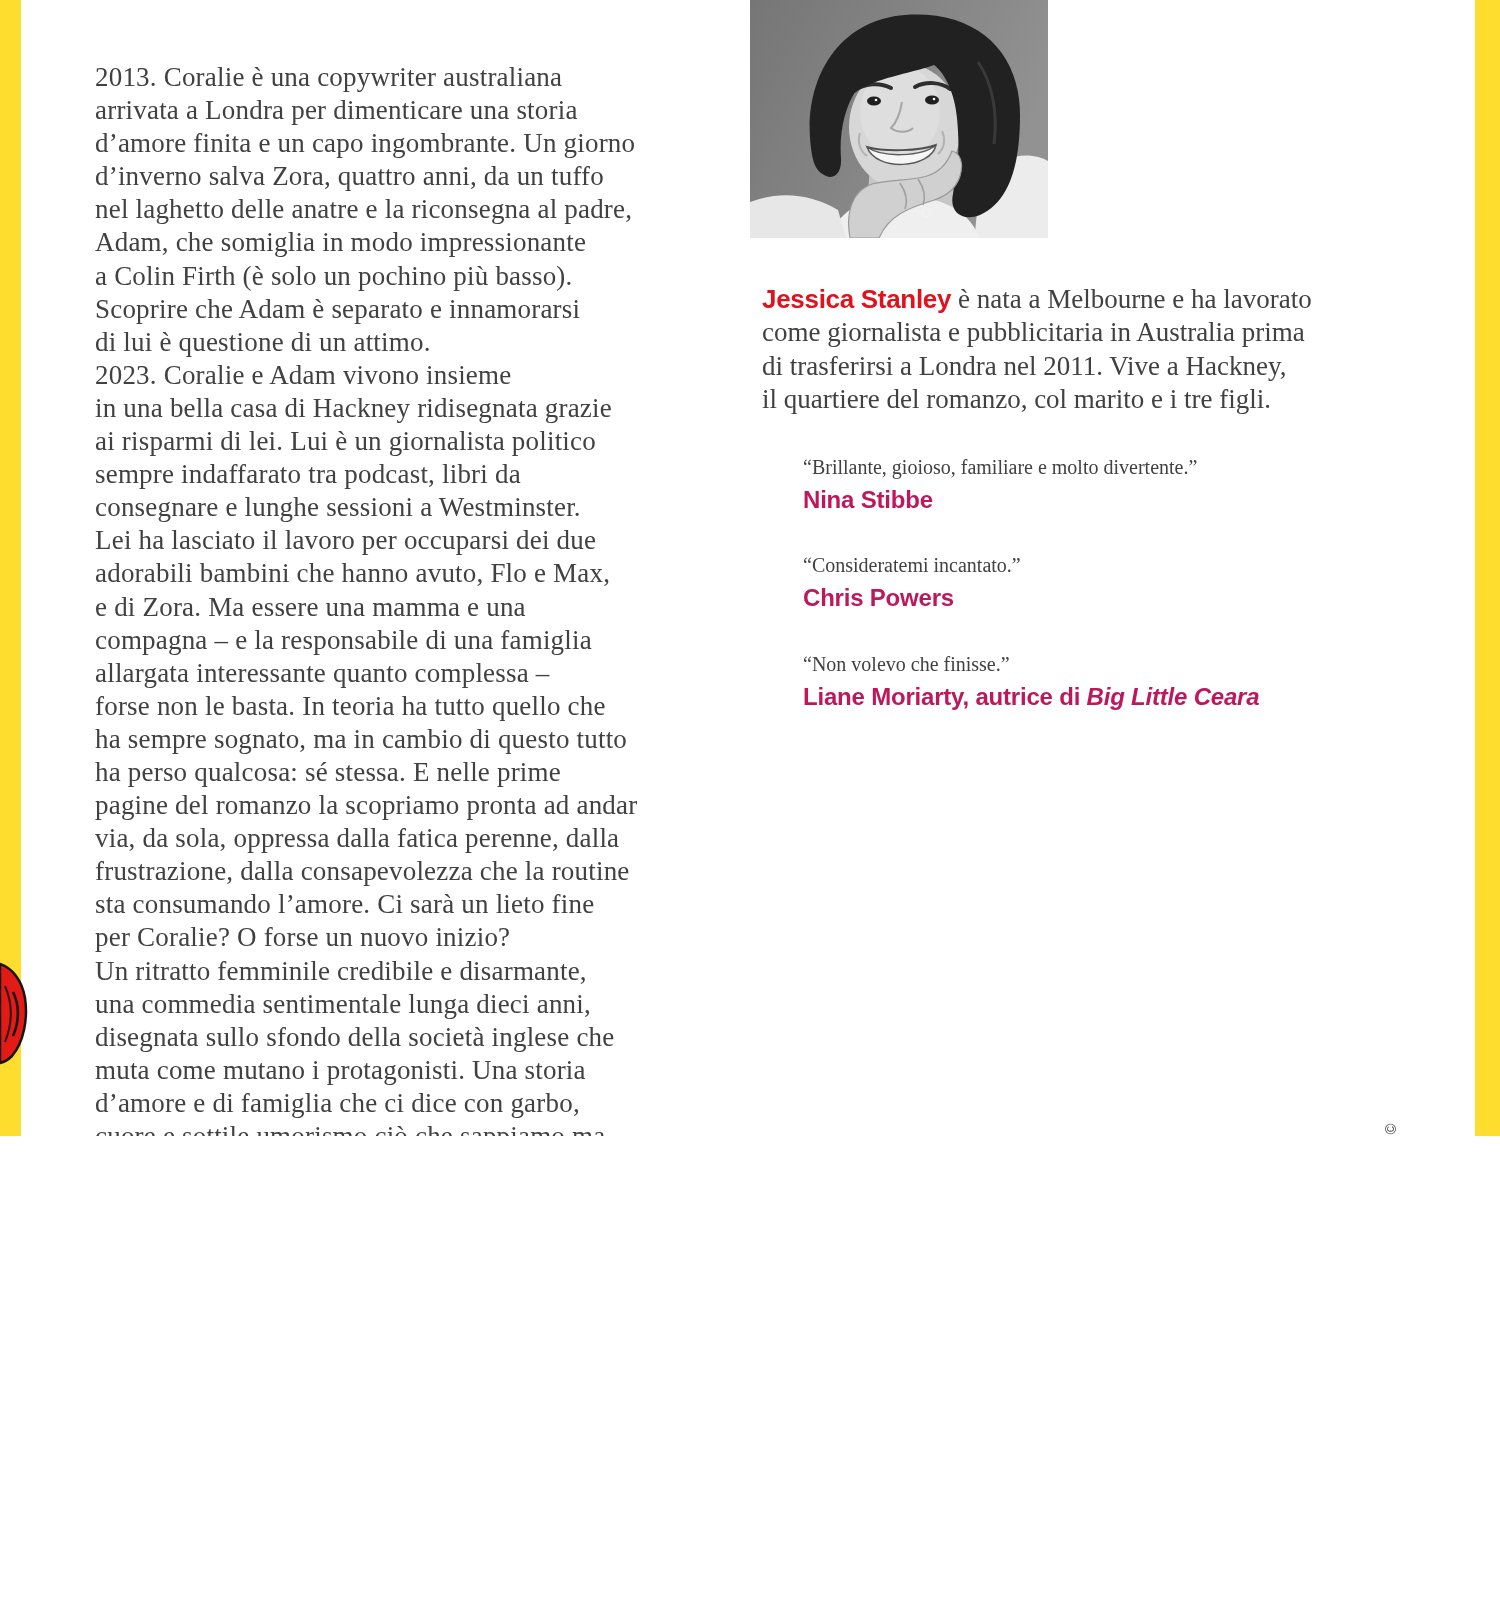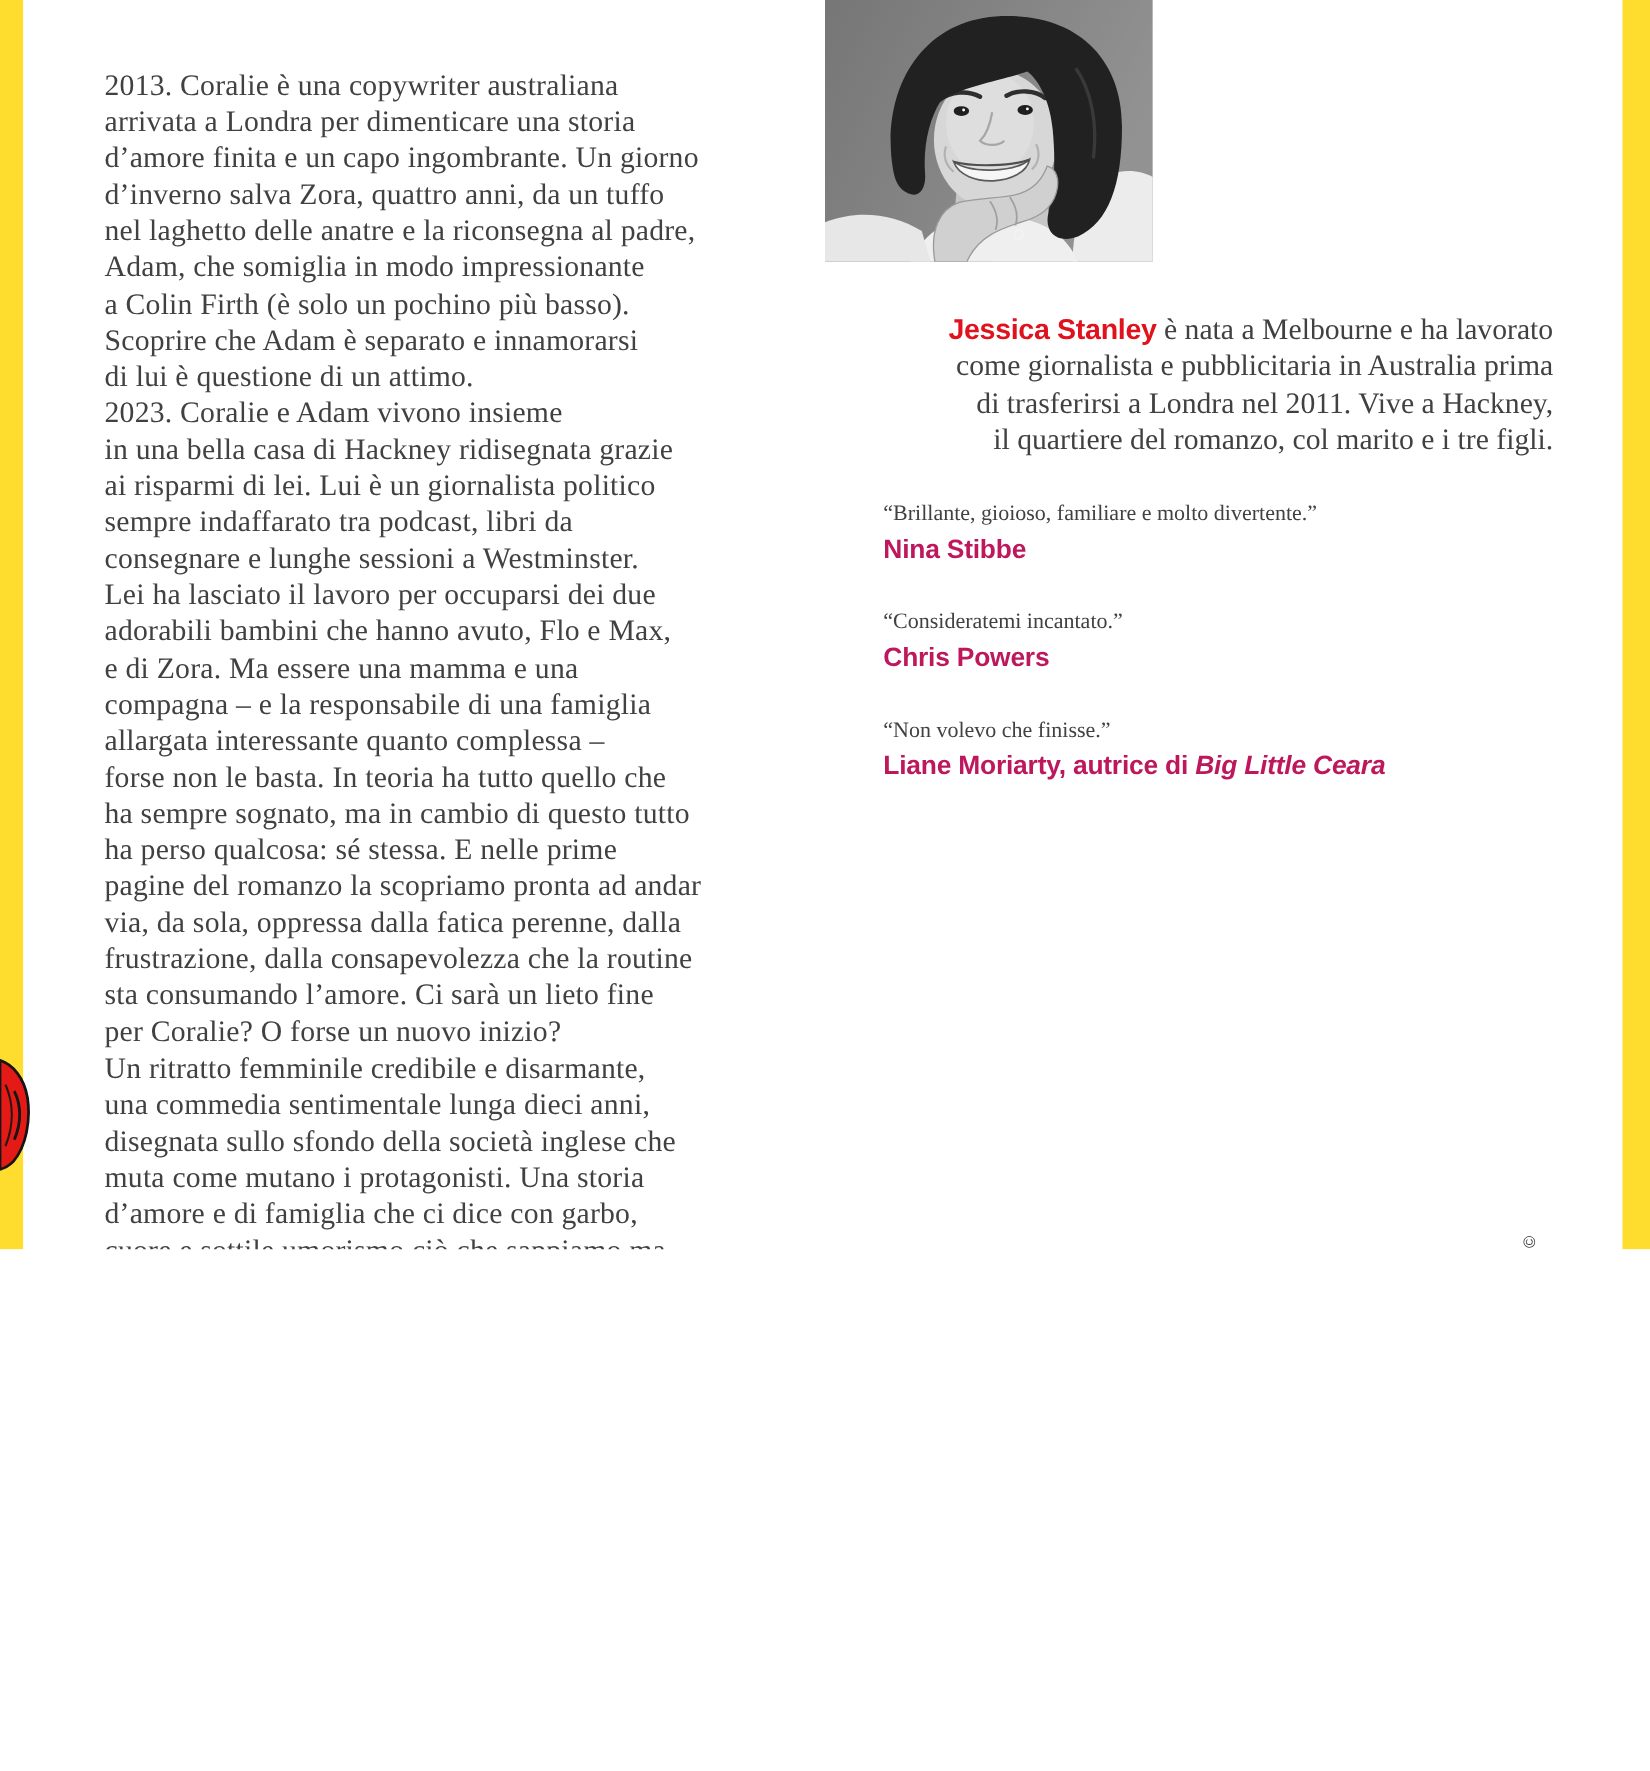--- a/index.html
+++ b/index.html
@@ -14,22 +14,22 @@
 
   .synopsis {
     position:absolute; left:95px; top:61px; width:610px;
     font-size:27px; line-height:33.1px; color:#414141;
     white-space:pre-line; letter-spacing:0.2px;
   }
 
   .photo { position:absolute; left:750px; top:0; width:298px; height:238px; display:block; }
 
   .bio {
-    position:absolute; left:812px; top:256px; width:600px;
-    font-size:27px; line-height:33.4px; color:#414141;text-align:right;
+    position:absolute; left:762px; top:256px; width:600px;
+    font-size:27px; line-height:33.4px; color:#414141;
   }
   .red-sans {
     font-family:"Liberation Sans", sans-serif; font-weight:bold; color:#E0121E;
   }
   .bio .author-name { font-size:26px; letter-spacing:-0.3px; }
   .pre { white-space:pre-line; }
 
   .quote-group { position:absolute; left:803px; width:620px; }
   .q1 { top:456px; } .q2 { top:554px; } .q3 { top:653px; }
   .quote-text { font-size:20px; color:#414141; }

